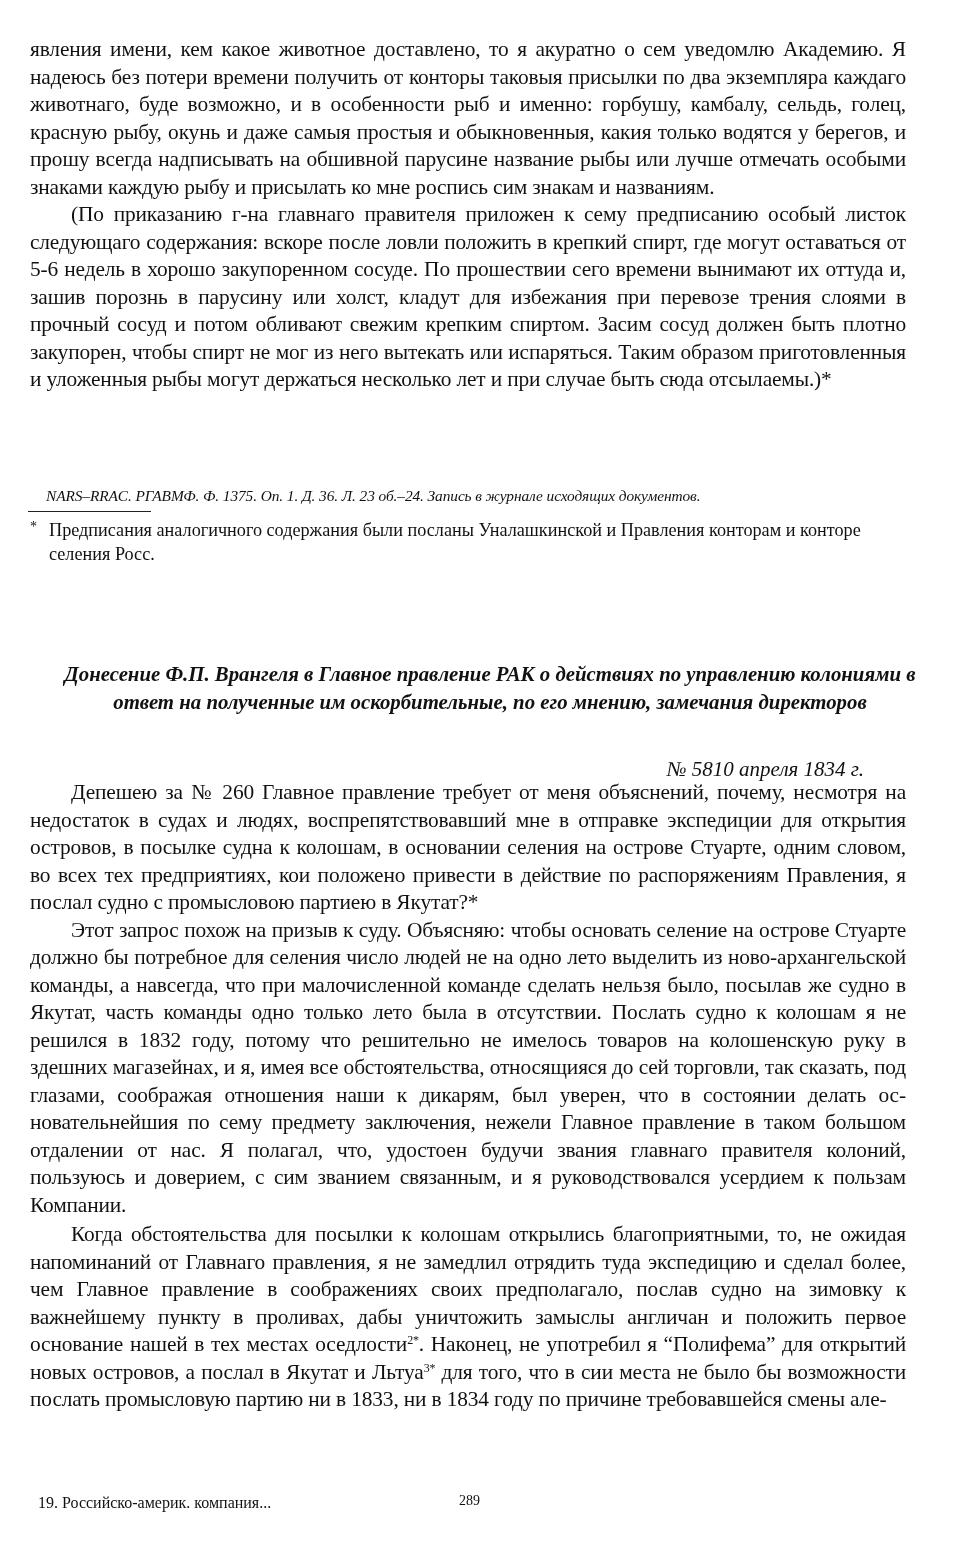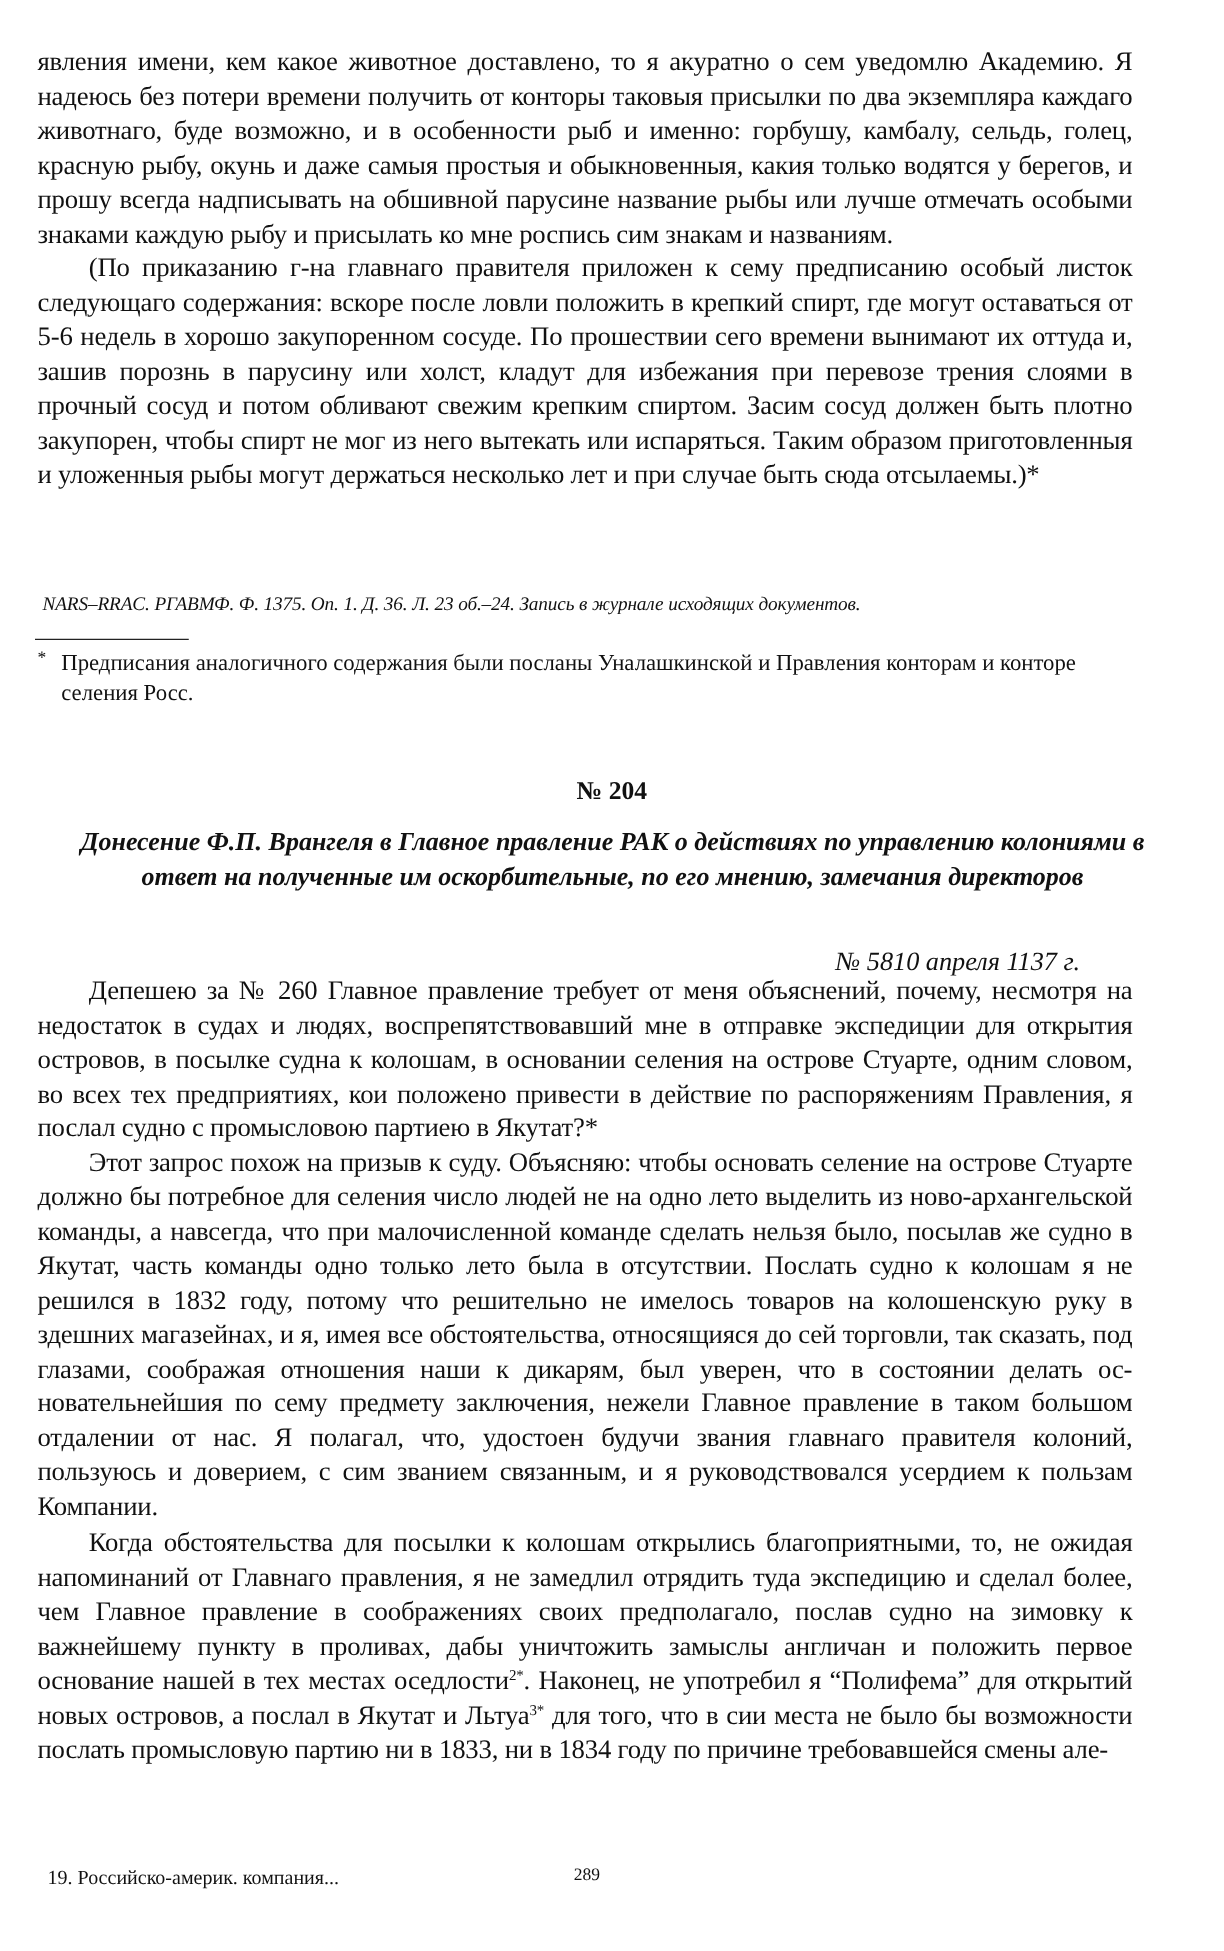--- a/index.html
+++ b/index.html
@@ -35,21 +35,21 @@
       text-align-last: left;
       margin: 0;
       hyphens: manual;
       letter-spacing: -0.15px;
     }
     .indent { text-indent: 41px; }
     .source {
       font-style: italic;
       font-size: 15.4px;
       line-height: 20px;
-      margin: 4px;
+      margin: 16px;
       letter-spacing: -0.1px;
     }
     .fn-rule {
       position: absolute;
       left: 28px;
       top: 511px;
       width: 123px;
       height: 0;
       border-top: 1.3px solid #222;
     }
@@ -147,27 +147,26 @@
     <p class="source">NARS–RRAC. РГАВМФ. Ф. 1375. Оп. 1. Д. 36. Л. 23 об.–24. Запись в журнале исходящих документов.</p>
   </div>
 
   <div class="fn-rule"></div>
 
   <div class="footnote">
     <span class="mark">*</span>
     <span class="fn-text">Предписания аналогичного содержания были посланы Уналашкинской и Правления конторам и конторе селения Росс.</span>
   </div>
 
-  <h2 class="doc-number">№ 204</h2>
 
   <h3 class="doc-title">Донесение Ф.П. Врангеля в Главное правление РАК о действиях по управлению колониями в ответ на полученные им оскорбительные, по его мнению, замечания директоров</h3>
 
   <div class="meta-row">
     <span>№ 58</span>
-    <span>10 апреля 1137 г.</span>
+    <span>10 апреля 1834 г.</span>
   </div>
 
   <div class="col" style="top:779px;">
     <p class="para indent">Депешею за № 260 Главное правление требует от меня объяснений, почему, несмотря на недостаток в судах и людях, воспрепятствовавший мне в отправке экс­педиции для открытия островов, в посылке судна к колошам, в основании селения на острове Стуарте, одним словом, во всех тех предприятиях, кои положено приве­сти в действие по распоряжениям Правления, я послал судно с промысловою пар­тиею в Якутат?*</p>
     <p class="para indent">Этот запрос похож на призыв к суду. Объясняю: чтобы основать селение на ос­трове Стуарте должно бы потребное для селения число людей не на одно лето вы­делить из ново-архангельской команды, а навсегда, что при малочисленной коман­де сделать нельзя было, посылав же судно в Якутат, часть команды одно только ле­то была в отсутствии. Послать судно к колошам я не решился в 1832 году, потому что решительно не имелось товаров на колошенскую руку в здешних магазейнах, и я, имея все обстоятельства, относящияся до сей торговли, так сказать, под глаза­ми, соображая отношения наши к дикарям, был уверен, что в состоянии делать ос­новательнейшия по сему предмету заключения, нежели Главное правление в таком большом отдалении от нас. Я полагал, что, удостоен будучи звания главнаго пра­вителя колоний, пользуюсь и доверием, с сим званием связанным, и я руководство­вался усердием к пользам Компании.</p>
     <p class="para indent" style="margin-top:2px;"><span>Когда обстоятельства для посылки к колошам открылись благоприятными, то, не ожидая напоминаний от Главнаго правления, я не замедлил отрядить туда экс­педицию и сделал более, чем Главное правление в соображениях своих предпола­гало, послав судно на зимовку к важнейшему пункту в проливах, дабы уничтожить замыслы англичан и положить первое основание нашей в тех местах оседлости</span><span class="sup">2*</span><span>. Наконец, не употребил я “Полифема” для открытий новых островов, а послал в Якутат и Льтуа</span><span class="sup">3*</span><span> для того, что в сии места не было бы возможности послать про­мысловую партию ни в 1833, ни в 1834 году по причине требовавшейся смены але-</span></p>
   </div>
 
   <div class="page-footer">
     <span class="footer-title">19. Российско-америк. компания...</span>

